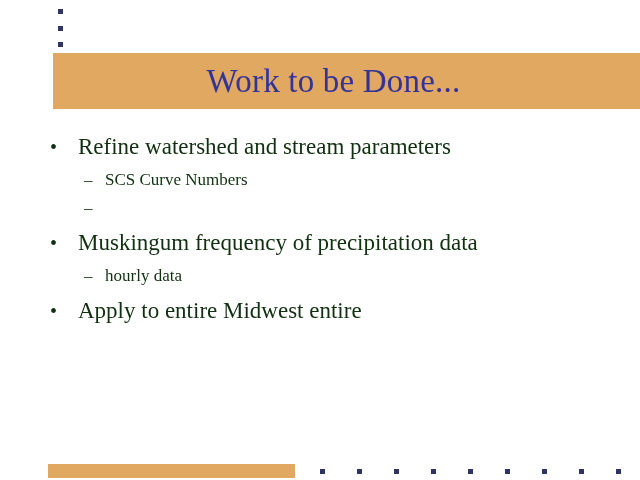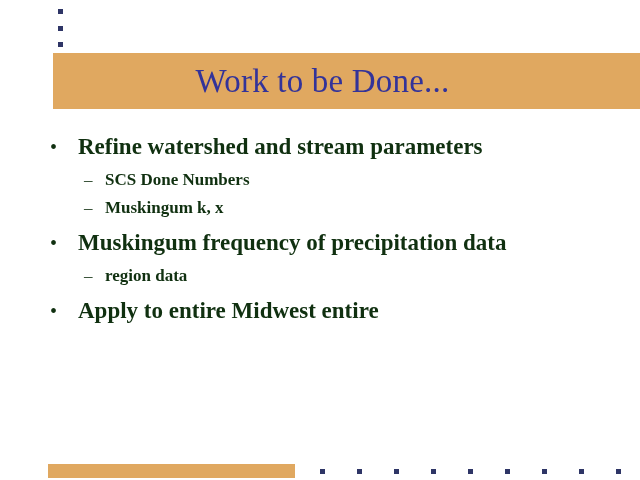--- a/index.html
+++ b/index.html
@@ -31,21 +31,21 @@
   #title-band {
     position: absolute;
     left: 53px;
     top: 53px;
     width: 587px;
     height: 56px;
     background: #e0a860;
   }
   #title-text {
     position: absolute;
-    left: 42px;
+    left: 53px;
     top: 53px;
     width: 587px;
     height: 56px;
     display: flex;
     align-items: center;
     justify-content: center;
     color: #333399;
     font-size: 33px;
     font-weight: normal;
     letter-spacing: 0.2px;
@@ -88,21 +88,20 @@
     width: 28px;
     font-size: 20px;
   }
   .level2 .marker {
     width: 21px;
     font-size: 17px;
   }
   .btext {
     flex: 0 1 auto;
     white-space: nowrap;
-    font-weight: bold;
   }
   .spacer-sm { height: 4px; }
 
   
   #bottom-bar {
     position: absolute;
     left: 48px;
     top: 464px;
     width: 247px;
     height: 14px;
@@ -130,38 +129,37 @@
 
   <div id="body">
 
     <div class="bullet-row level1">
       <span class="marker">•</span>
       <span class="btext">Refine watershed and stream parameters</span>
     </div>
 
     <div class="bullet-row level2">
       <span class="marker">–</span>
-      <span class="btext">SCS Done Numbers</span>
+      <span class="btext">SCS Curve Numbers</span>
     </div>
 
     <div class="bullet-row level2">
       <span class="marker">–</span>
-      <span class="btext">Muskingum k, x</span>
     </div>
 
     <div class="spacer-sm"></div>
 
     <div class="bullet-row level1">
       <span class="marker">•</span>
       <span class="btext">Muskingum frequency of precipitation data</span>
     </div>
 
     <div class="bullet-row level2">
       <span class="marker">–</span>
-      <span class="btext">region data</span>
+      <span class="btext">hourly data</span>
     </div>
 
     <div class="spacer-sm"></div>
 
     <div class="bullet-row level1">
       <span class="marker">•</span>
       <span class="btext">Apply to entire Midwest entire</span>
     </div>
 
   </div>

